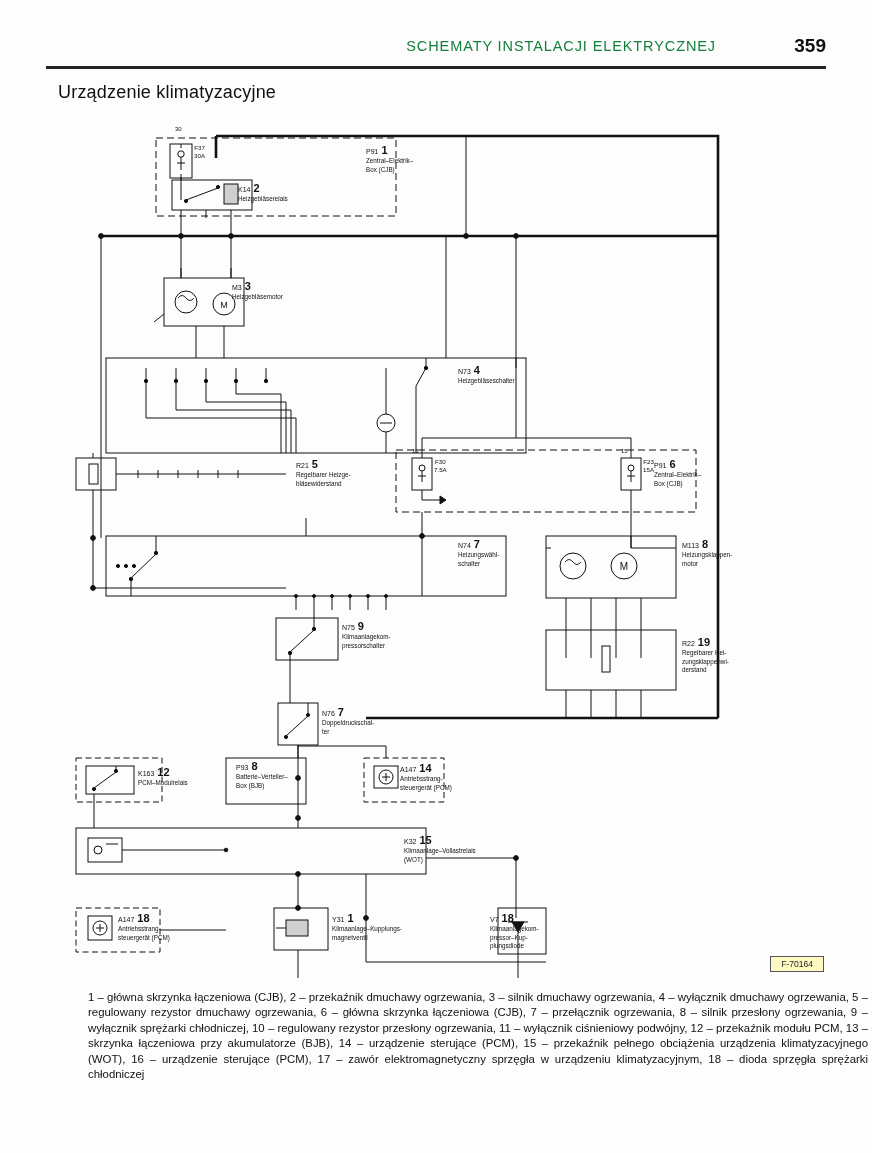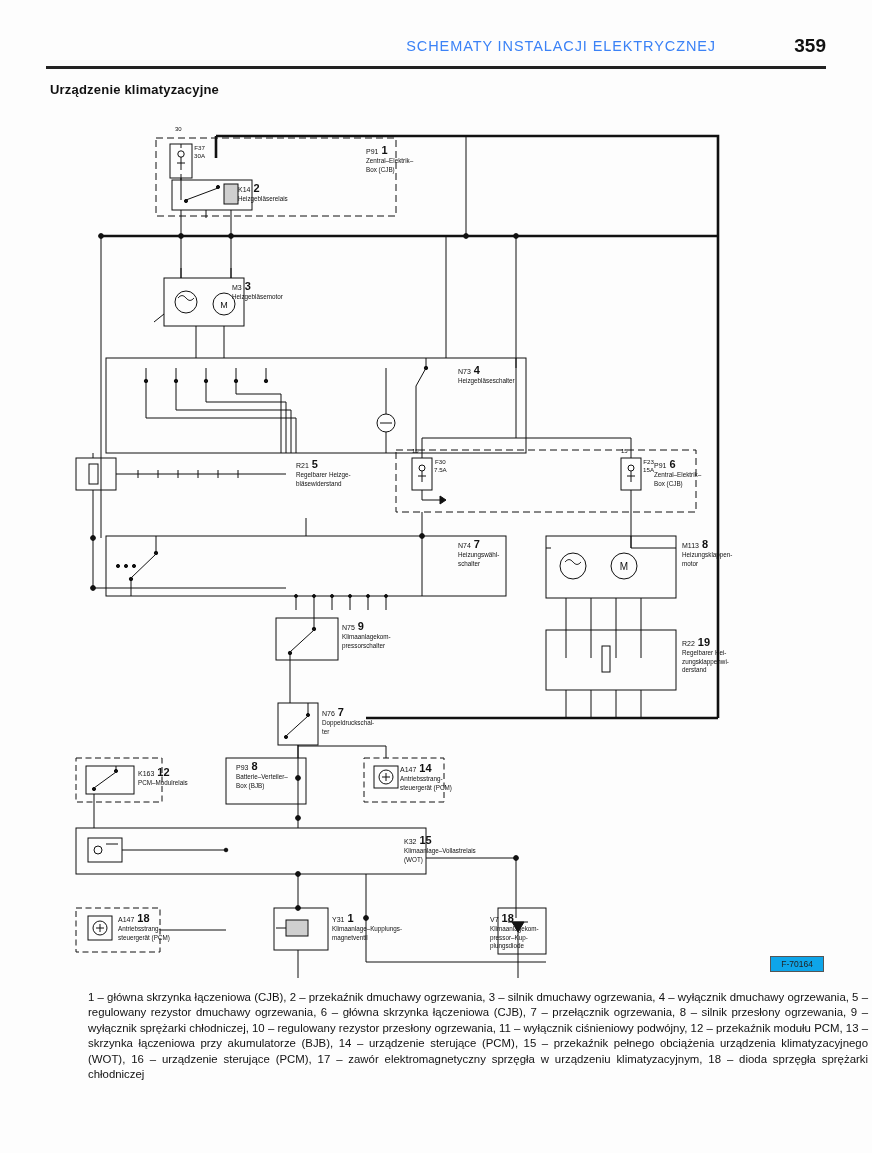--- a/index.html
+++ b/index.html
@@ -30,21 +30,21 @@
     top: 38px;
     width: 780px;
     height: 30px;
   }
   .header-title {
     position: absolute;
     right: 110px;
     top: 0;
     font-size: 14.5px;
     letter-spacing: 0.9px;
-    color: #3b82f6;
+    color: #15803d;
     white-space: nowrap;
   }
   .header-page {
     position: absolute;
     right: 0;
     top: -3px;
     font-size: 19px;
     font-weight: bold;
     color: #111;
     text-align: center;
@@ -53,24 +53,24 @@
     position: absolute;
     left: 46px;
     top: 66px;
     width: 780px;
     height: 3px;
     background: #222;
   }
 
   .section-title {
     position: absolute;
-    left: 50px;
+    left: 58px;
     top: 82px;
-    font-size: 13px;
-    font-weight: bold;
+    font-size: 18px;
+    font-weight: normal;
     color: #111;
     letter-spacing: 0.2px;
   }
 
   
   .diagram {
     position: absolute;
     left: 46px;
     top: 118px;
     width: 782px;
@@ -112,21 +112,21 @@
   }
 
   .figcode {
     position: absolute;
     right: 4px;
     top: 838px;
     border: 1px solid #555;
     padding: 2px 10px;
     font-size: 8.5px;
     color: #222;
-    background: #0ea5e9;
+    background: #fef9c3;
   }
 
   
   .caption {
     position: absolute;
     left: 48px;
     top: 990px;
     width: 780px;
     font-size: 11.4px;
     line-height: 15.4px;

